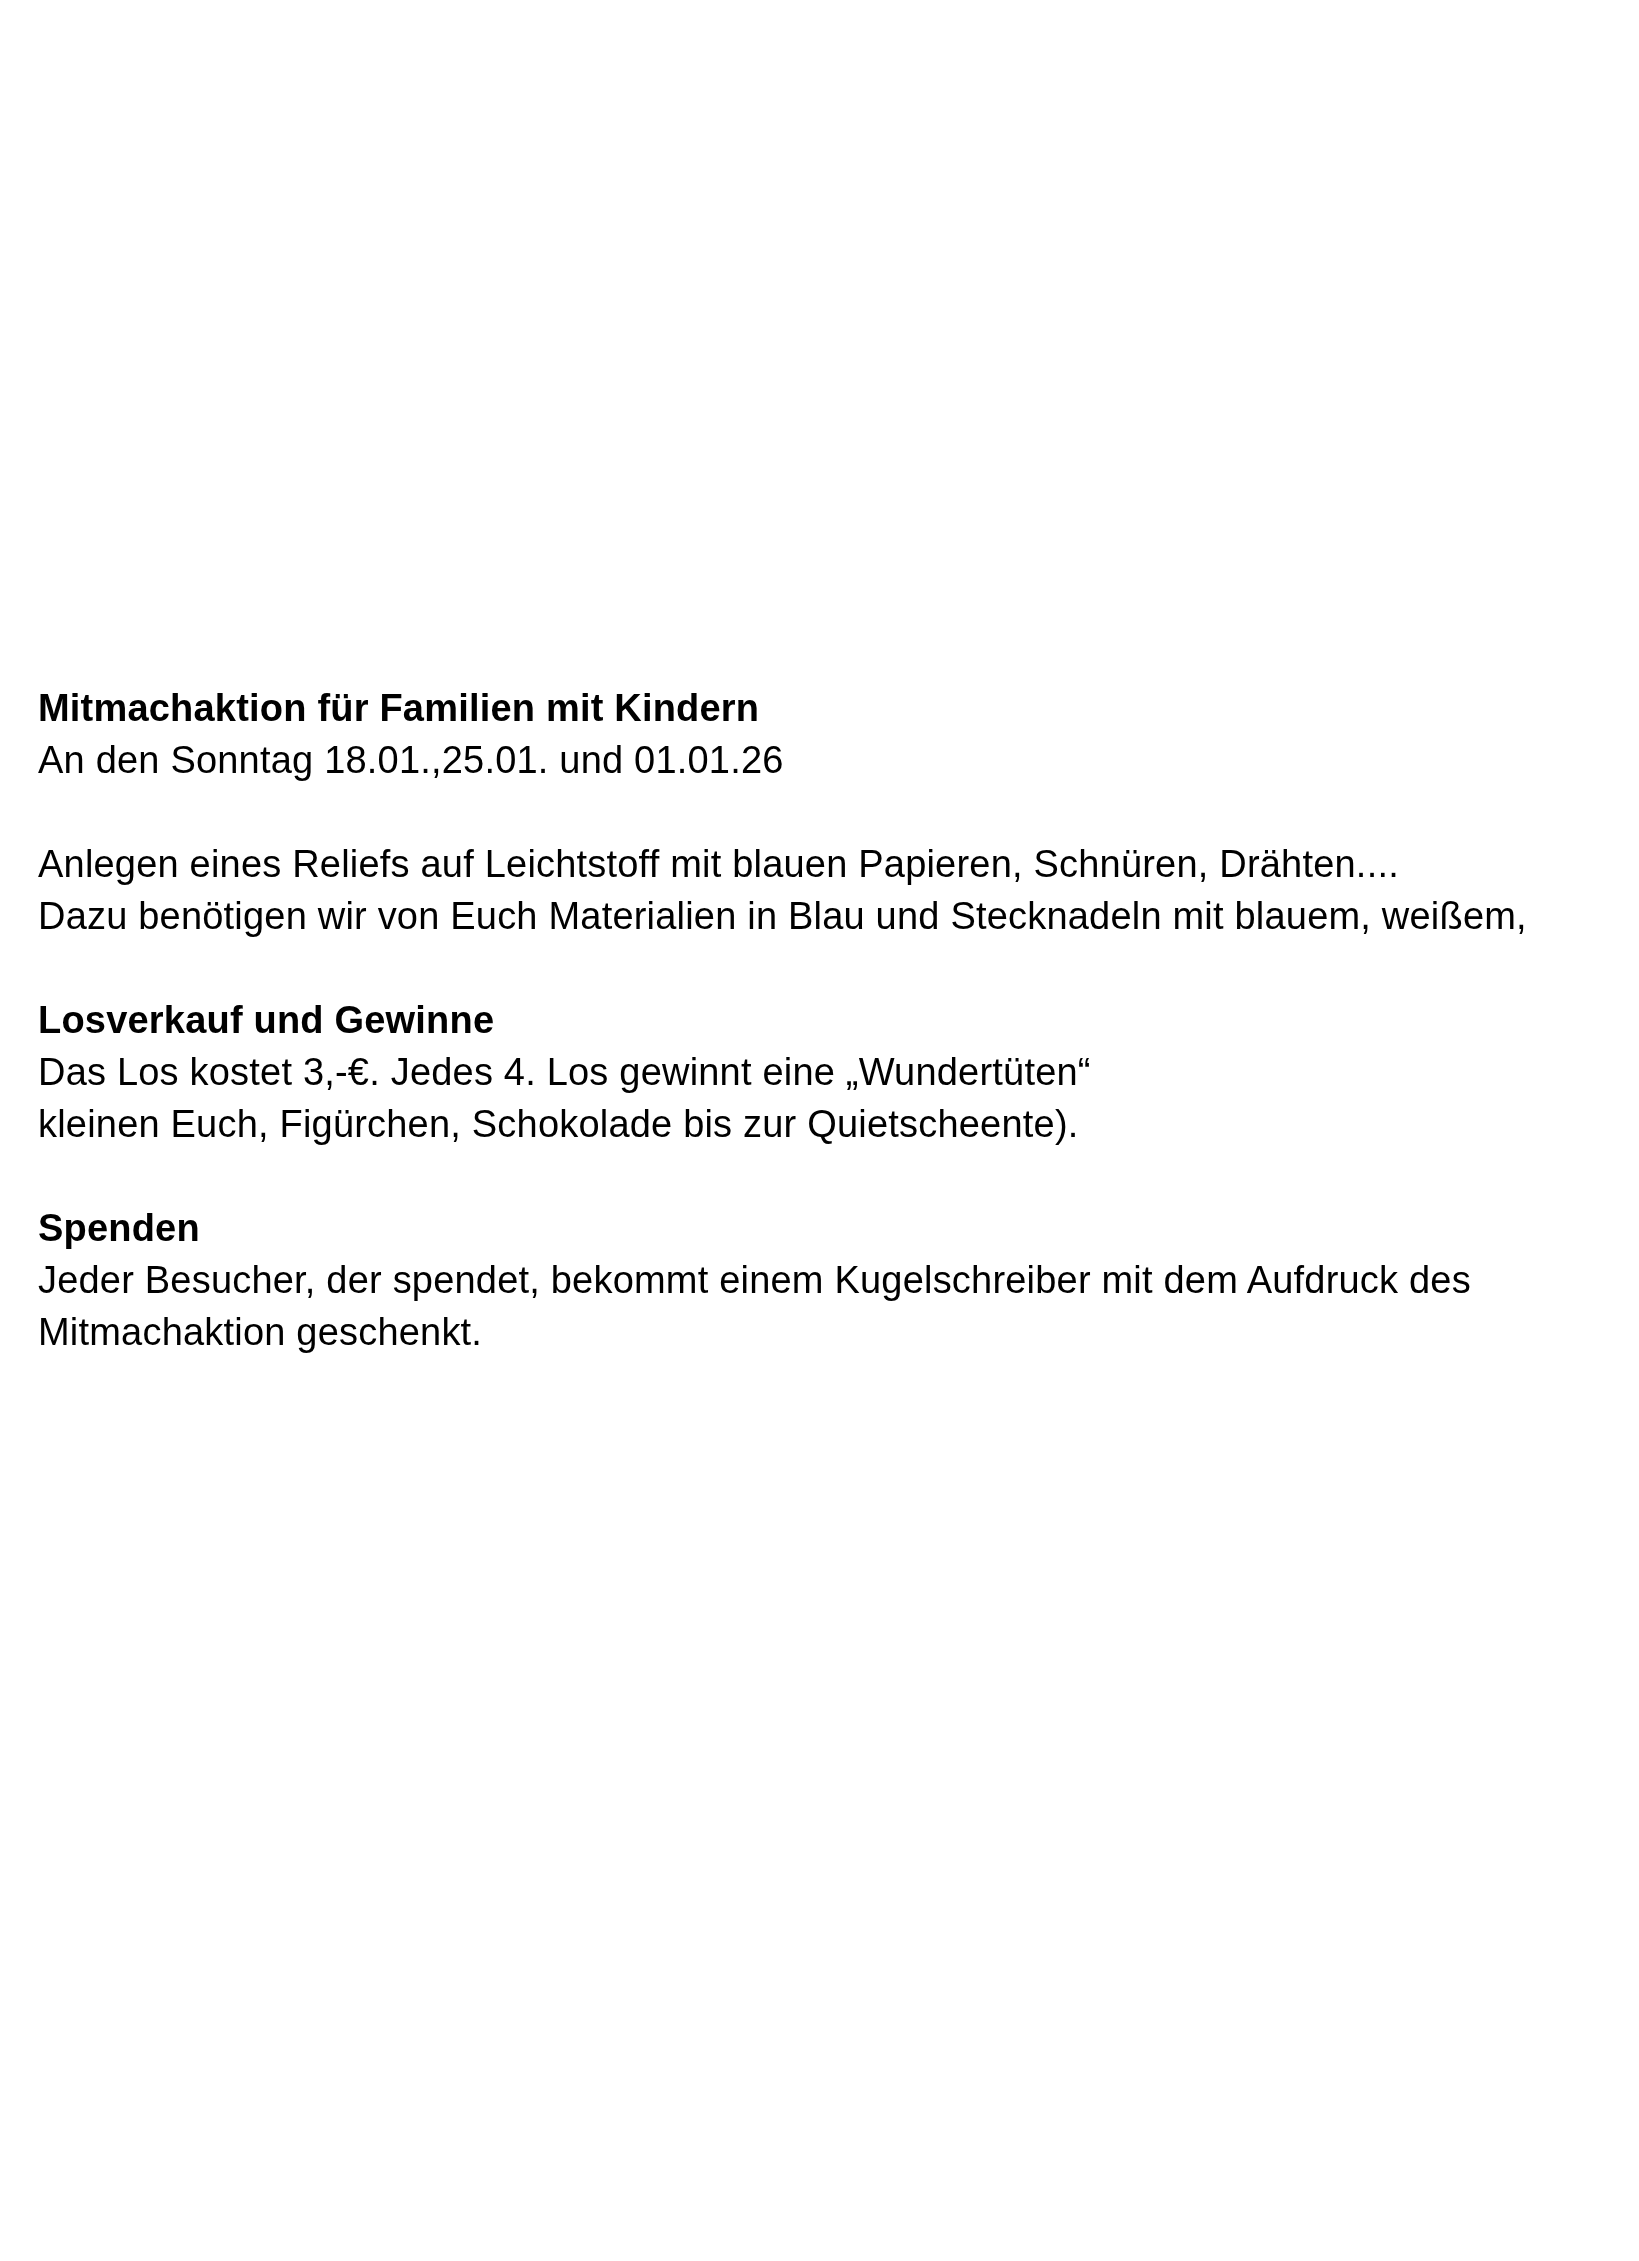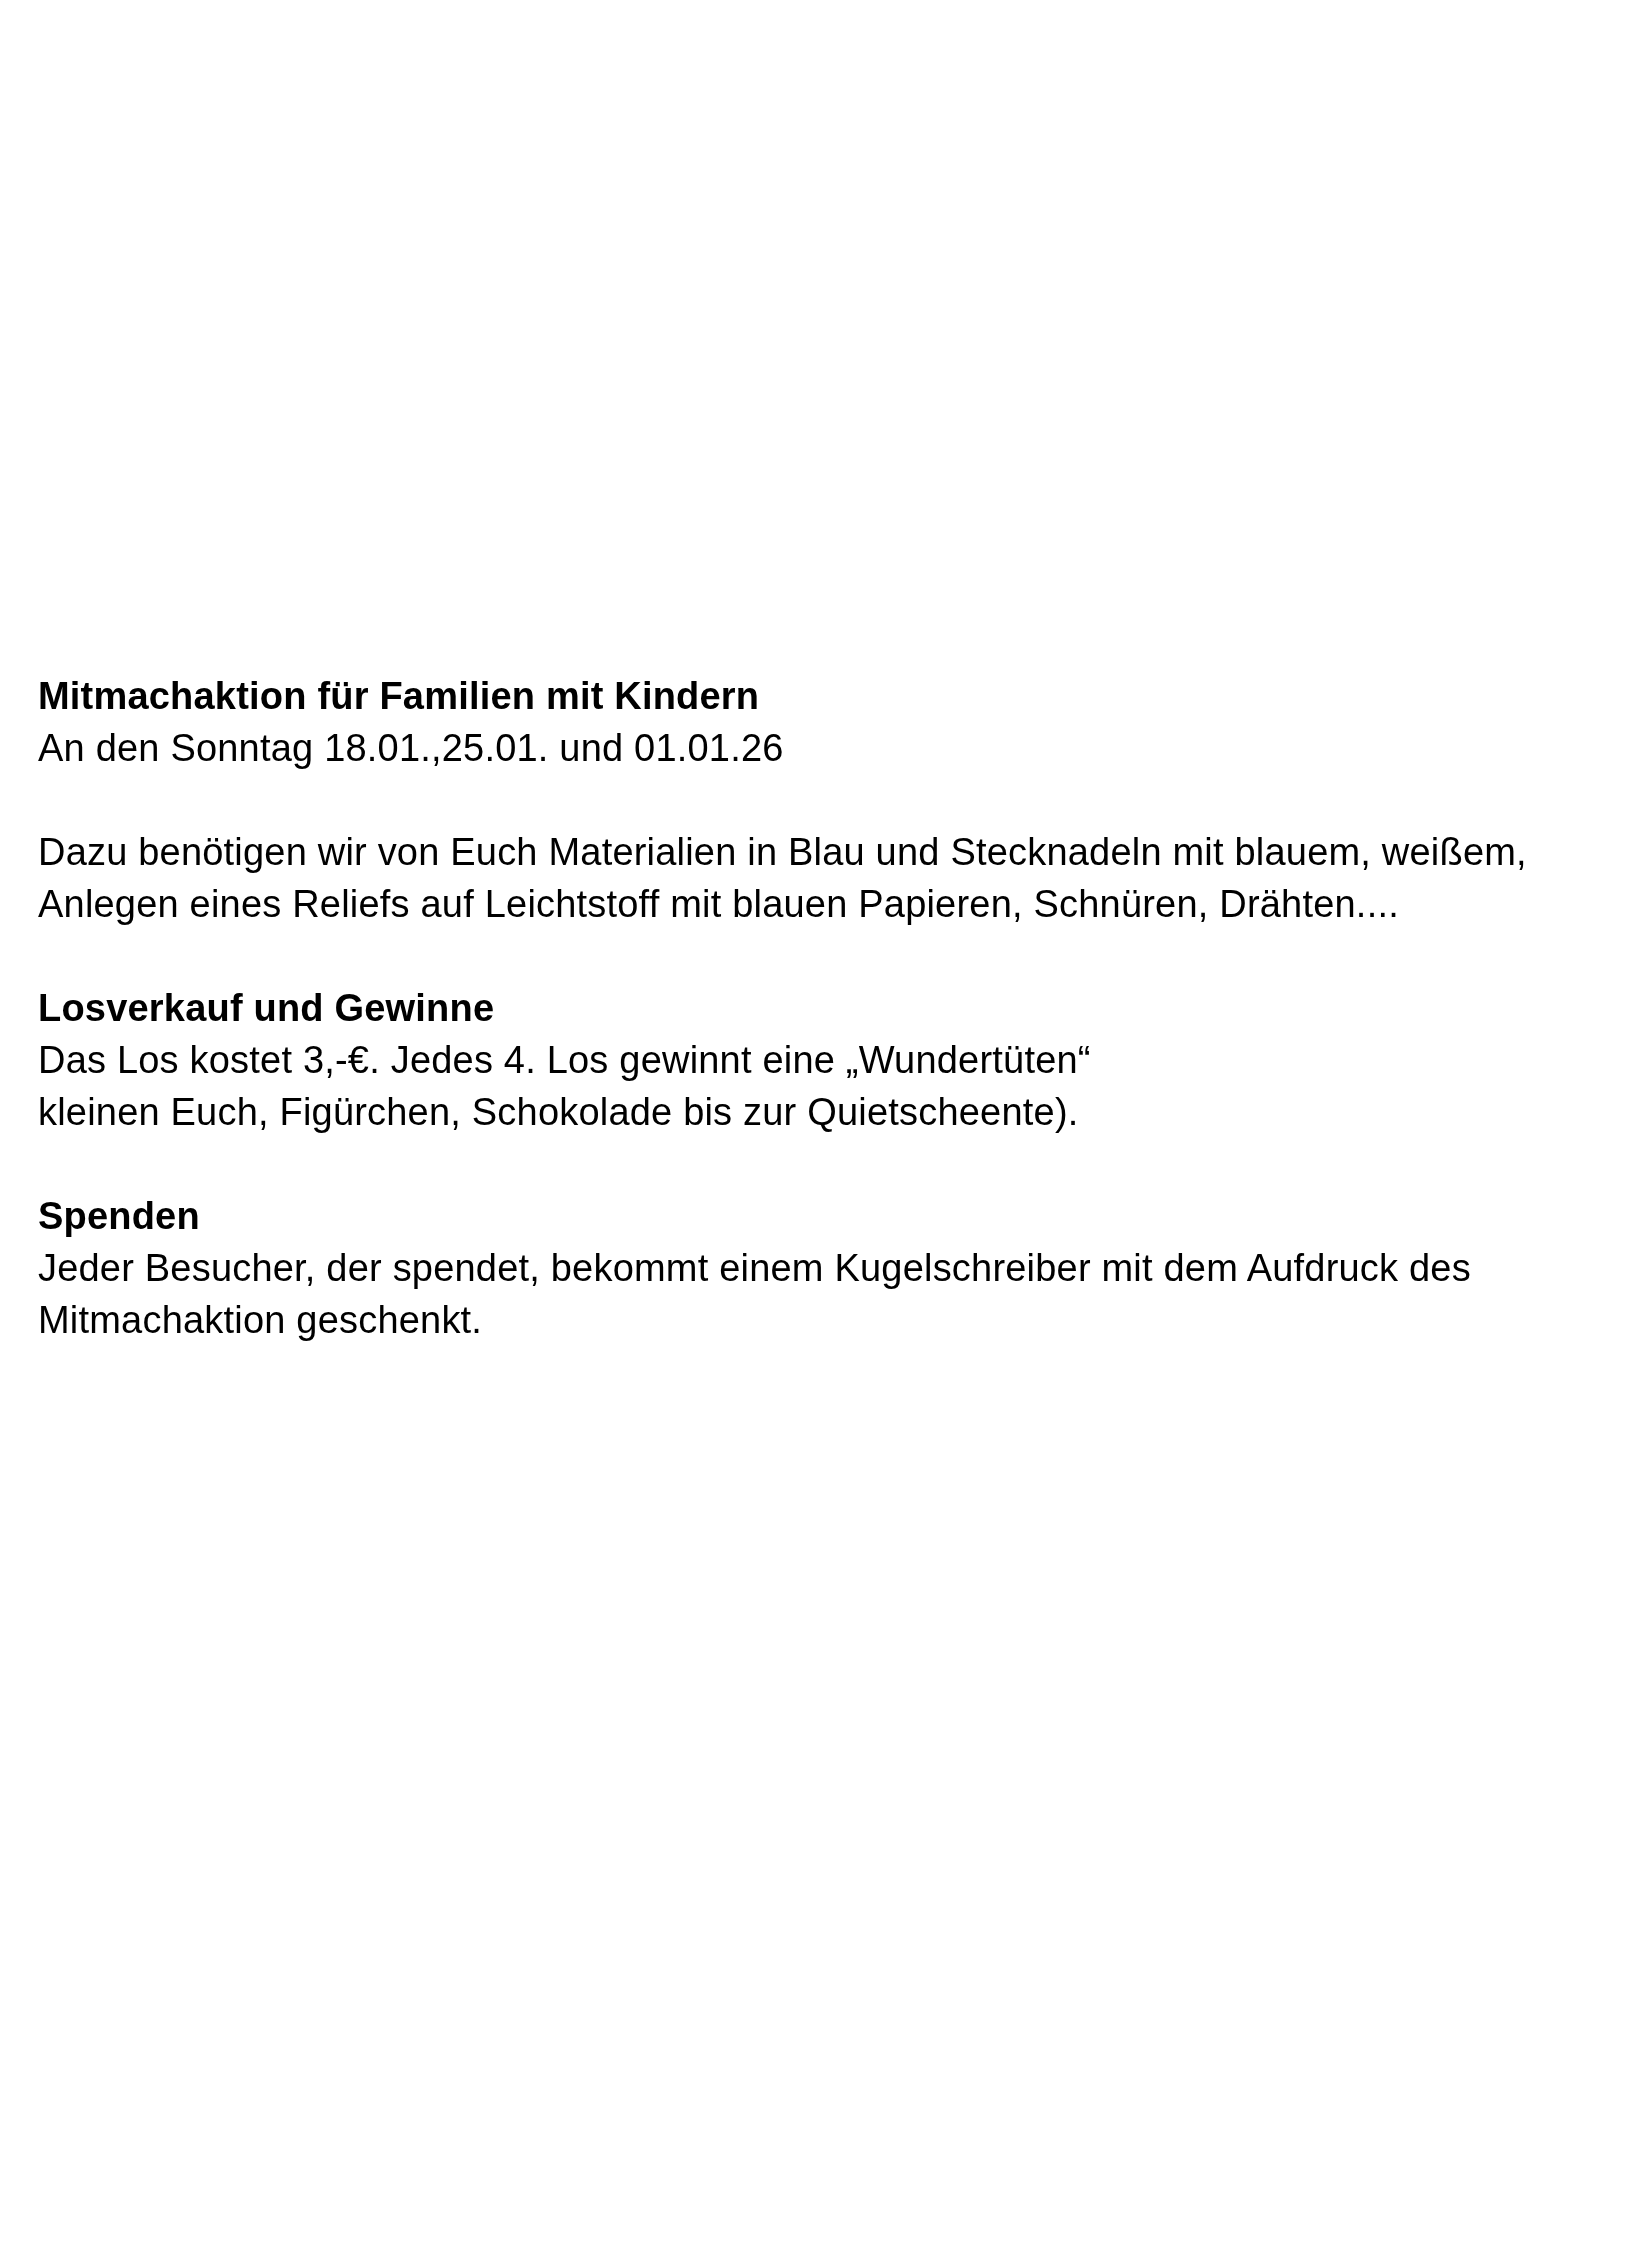--- a/index.html
+++ b/index.html
@@ -31,36 +31,37 @@
     margin: 0 0 52px 0;
   }
   .section:last-child {
     margin-bottom: 0;
   }
   .line {
     white-space: pre;
   }
   .heading {
     font-weight: bold;
+    margin-top: 12px;
   }
 </style>
 </head>
 <body>
 
 <div class="page">
   <div class="textblock">
 
     <div class="section">
       <div class="line heading">Mitmachaktion für Familien mit Kindern</div>
       <div class="line">An den Sonntag 18.01.,25.01. und 01.01.26</div>
     </div>
 
     <div class="section">
+      <div class="line">Anlegen eines Reliefs auf Leichtstoff mit blauen Papieren, Schnüren, Drähten....</div>
       <div class="line">Dazu benötigen wir von Euch Materialien in Blau und Stecknadeln mit blauem, weißem,</div>
-      <div class="line">Anlegen eines Reliefs auf Leichtstoff mit blauen Papieren, Schnüren, Drähten....</div>
     </div>
 
     <div class="section">
       <div class="line heading">Losverkauf und Gewinne</div>
       <div class="line">Das Los kostet 3,-€. Jedes 4. Los gewinnt eine „Wundertüten“</div>
       <div class="line">kleinen Euch, Figürchen, Schokolade bis zur Quietscheente).</div>
     </div>
 
     <div class="section">
       <div class="line heading">Spenden</div>

